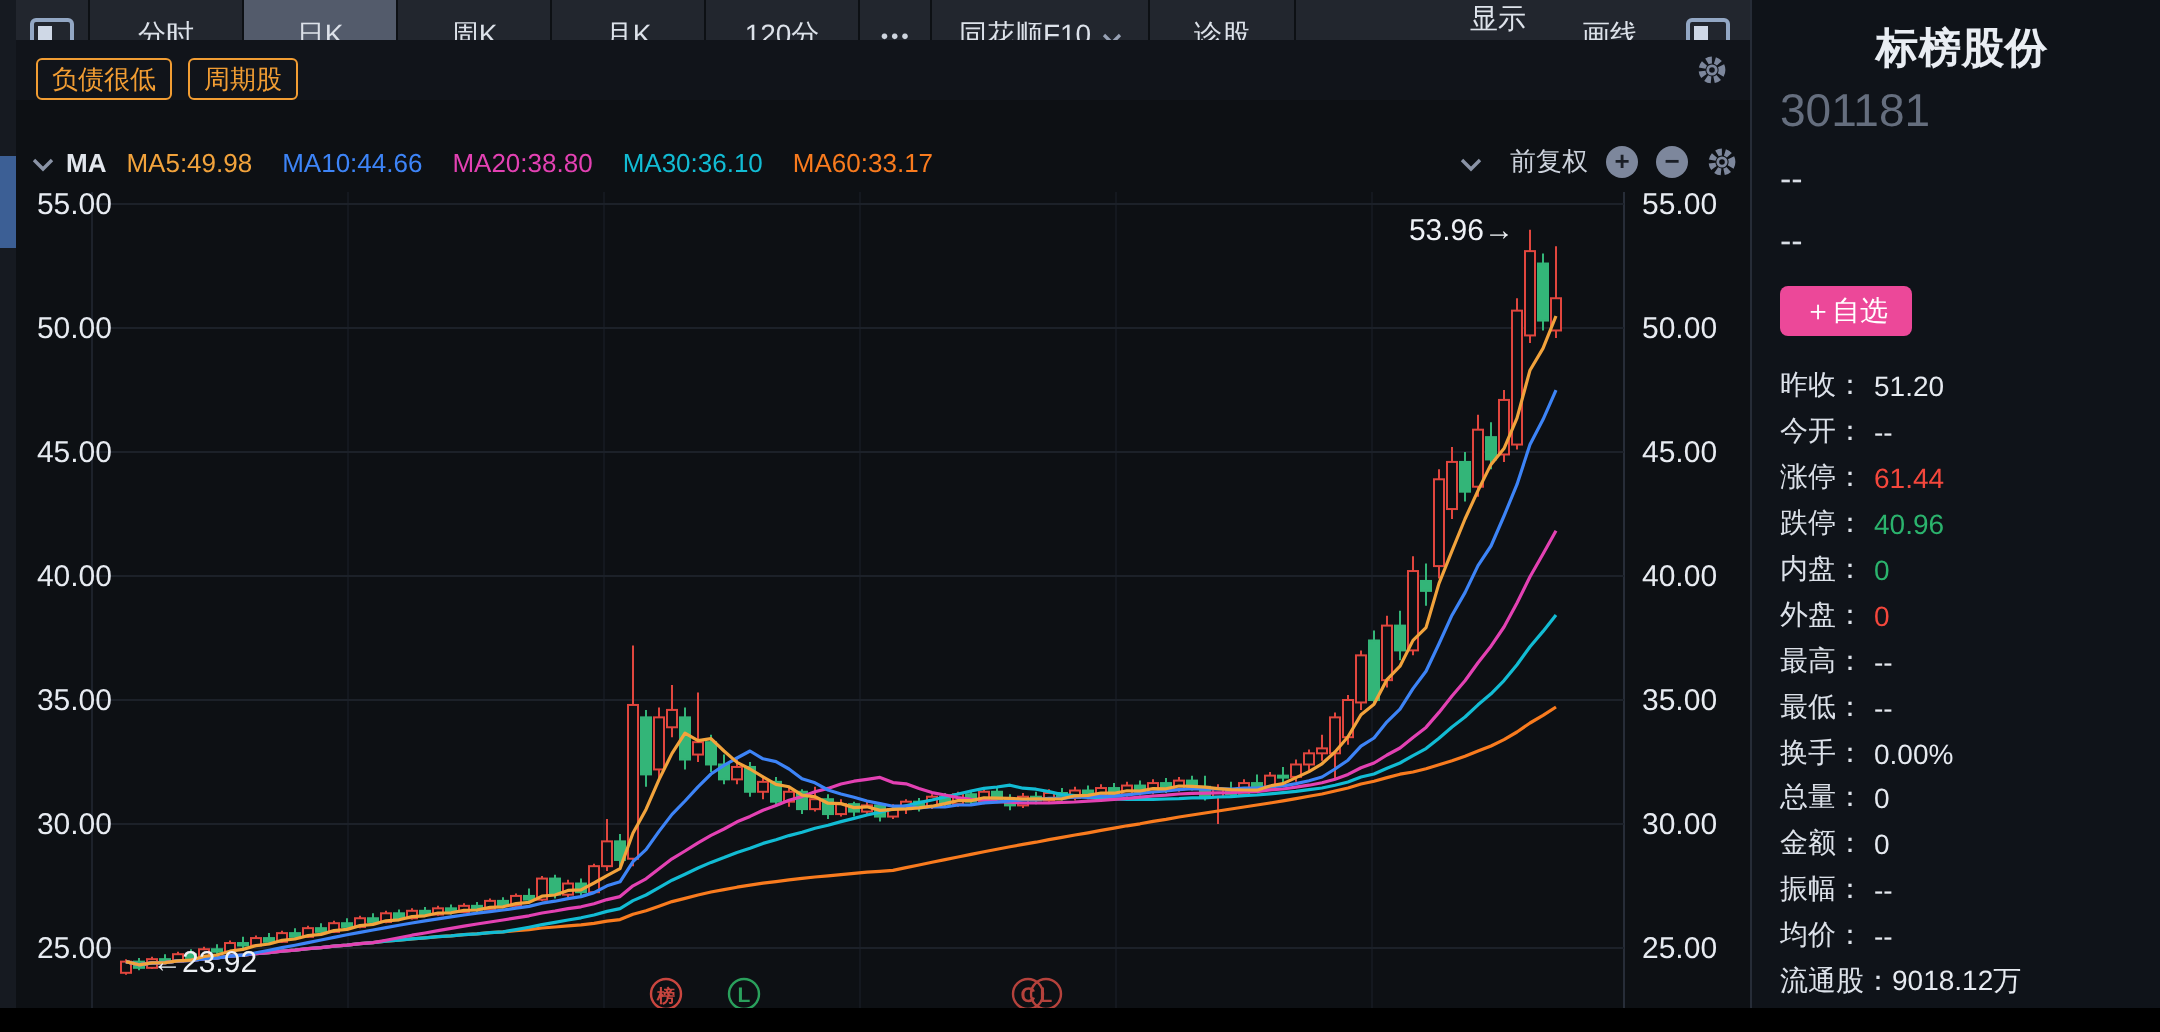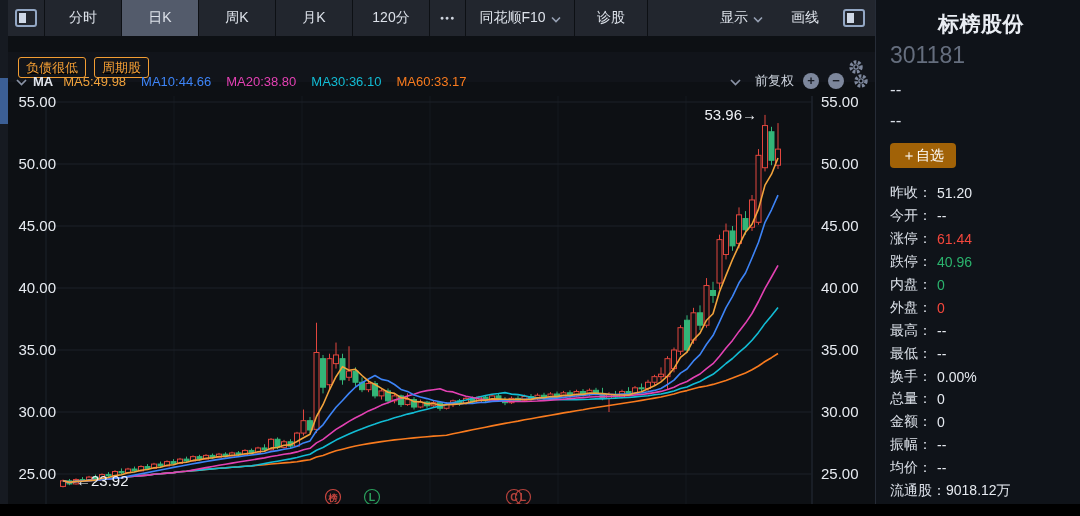--- a/index.html
+++ b/index.html
@@ -12,49 +12,49 @@
   .leftstrip .blue { position:absolute; left:0; top:78px; width:8px; height:46px; background:#3c5f95; }
 
   
   .topbar { position:absolute; left:8px; top:0; width:867px; height:36px; background:#22262e; display:flex; align-items:stretch; color:#dde2ea; font-size:14px; z-index:5; }
   .tbcell { display:flex; align-items:center; justify-content:center; border-right:1px solid #0d1014; padding:0 14px; white-space:nowrap; cursor:default; }
   .tbcell.icon-cell { width:37px; padding:0; }
   .tbcell.tab { width:77px; padding:0; }
   .tbcell.active { background:#535b6b; }
   .tbcell.more { width:36px; padding:0; letter-spacing:1px; font-size:11px; color:#cfd5df; }
   .tb-spacer { flex:1; }
-  .tbcell.nbr { border-right:none; }
+  .tbcell.nbr { border-right:none;flex-direction:column; }
   .chev { margin-left:5px; display:inline-block; }
 
   .panel-icon { position:relative; width:22px; height:18px; border:2px solid #93a7c4; border-radius:3px; background:transparent; }
   .panel-icon .bar { position:absolute; left:2px; top:2px; bottom:2px; width:7px; background:#cfd8e6; }
 
   
-  .tagrow { position:absolute; left:8px; top:52px; width:867px; height:30px; background:#11141a; display:flex; align-items:center; gap:8px; padding-left:10px; z-index:5;text-decoration:underline; }
+  .tagrow { position:absolute; left:8px; top:20px; width:867px; height:30px; background:#11141a; display:flex; align-items:flex-end; gap:8px; padding-left:10px; z-index:5; }
   .tag { border:1px solid #f29d33; color:#f29d33; font-size:13px; line-height:17px; padding:1px 7px; border-radius:3px; }
   .tag-gear { position:absolute; right:11px; top:7px; }
 
   
   .mabar { position:absolute; left:8px; top:66px; width:867px; height:30px; display:flex; align-items:center; font-size:13px; color:#d5dae2; padding:0 6px 0 8px; z-index:5; }
   .mabar .ma-group { font-weight:bold; margin:0 10px 0 6px; color:#e2e6ed; }
   #ma-items span { margin-right:15px; font-weight:normal; }
   .ma-right { margin-left:auto; display:flex; align-items:center; gap:9px; }
   .adj-label { color:#ccd2dc; margin-left:5px; }
   .roundbtn { width:16px; height:16px; border-radius:50%; background:#7d879c; color:#1b1f27; font-size:13px; font-weight:bold; line-height:15px; text-align:center; display:inline-block; }
 
   
   .chart { position:absolute; left:0; top:96px; width:875px; height:412px; }
   .bottomstrip { position:absolute; left:0; top:508px; width:875px; height:8px; background:#1d2129; }
 
   
   .sidepanel { position:absolute; left:875px; top:0; width:205px; height:516px; background:#0f1319; border-left:1px solid #262c37; padding:10px 8px 0 14px; color:#e4e8ee; z-index:7; }
   .sp-name { font-size:21px; font-weight:bold; color:#e9edf3; letter-spacing:0.5px;text-align:center; }
   .sp-code { font-size:23px; color:#656e7e; margin-top:4px; }
   .sp-dash { font-size:17px; color:#d9dee6; margin-top:11px; height:20px; }
-  .watch-btn { margin-top:12px; width:66px; height:25px; background:#a16207; color:#fff; font-size:14px; border:none; border-radius:4px; display:flex; align-items:center; justify-content:center; cursor:pointer; }
+  .watch-btn { margin-top:12px; width:66px; height:25px; background:#ec4899; color:#fff; font-size:14px; border:none; border-radius:4px; display:flex; align-items:center; justify-content:center; cursor:pointer; }
   #stats { margin-top:14px; }
   .srow { display:flex; align-items:center; height:22.9px; font-size:14px; }
   .slabel { color:#dce1e9; min-width:47px; }
   .v-w { color:#e6eaf0; } .v-r { color:#f4473c; } .v-g { color:#2bb36d; }
 </style>
 </head>
 <body>
 
 <div id="app">
 

